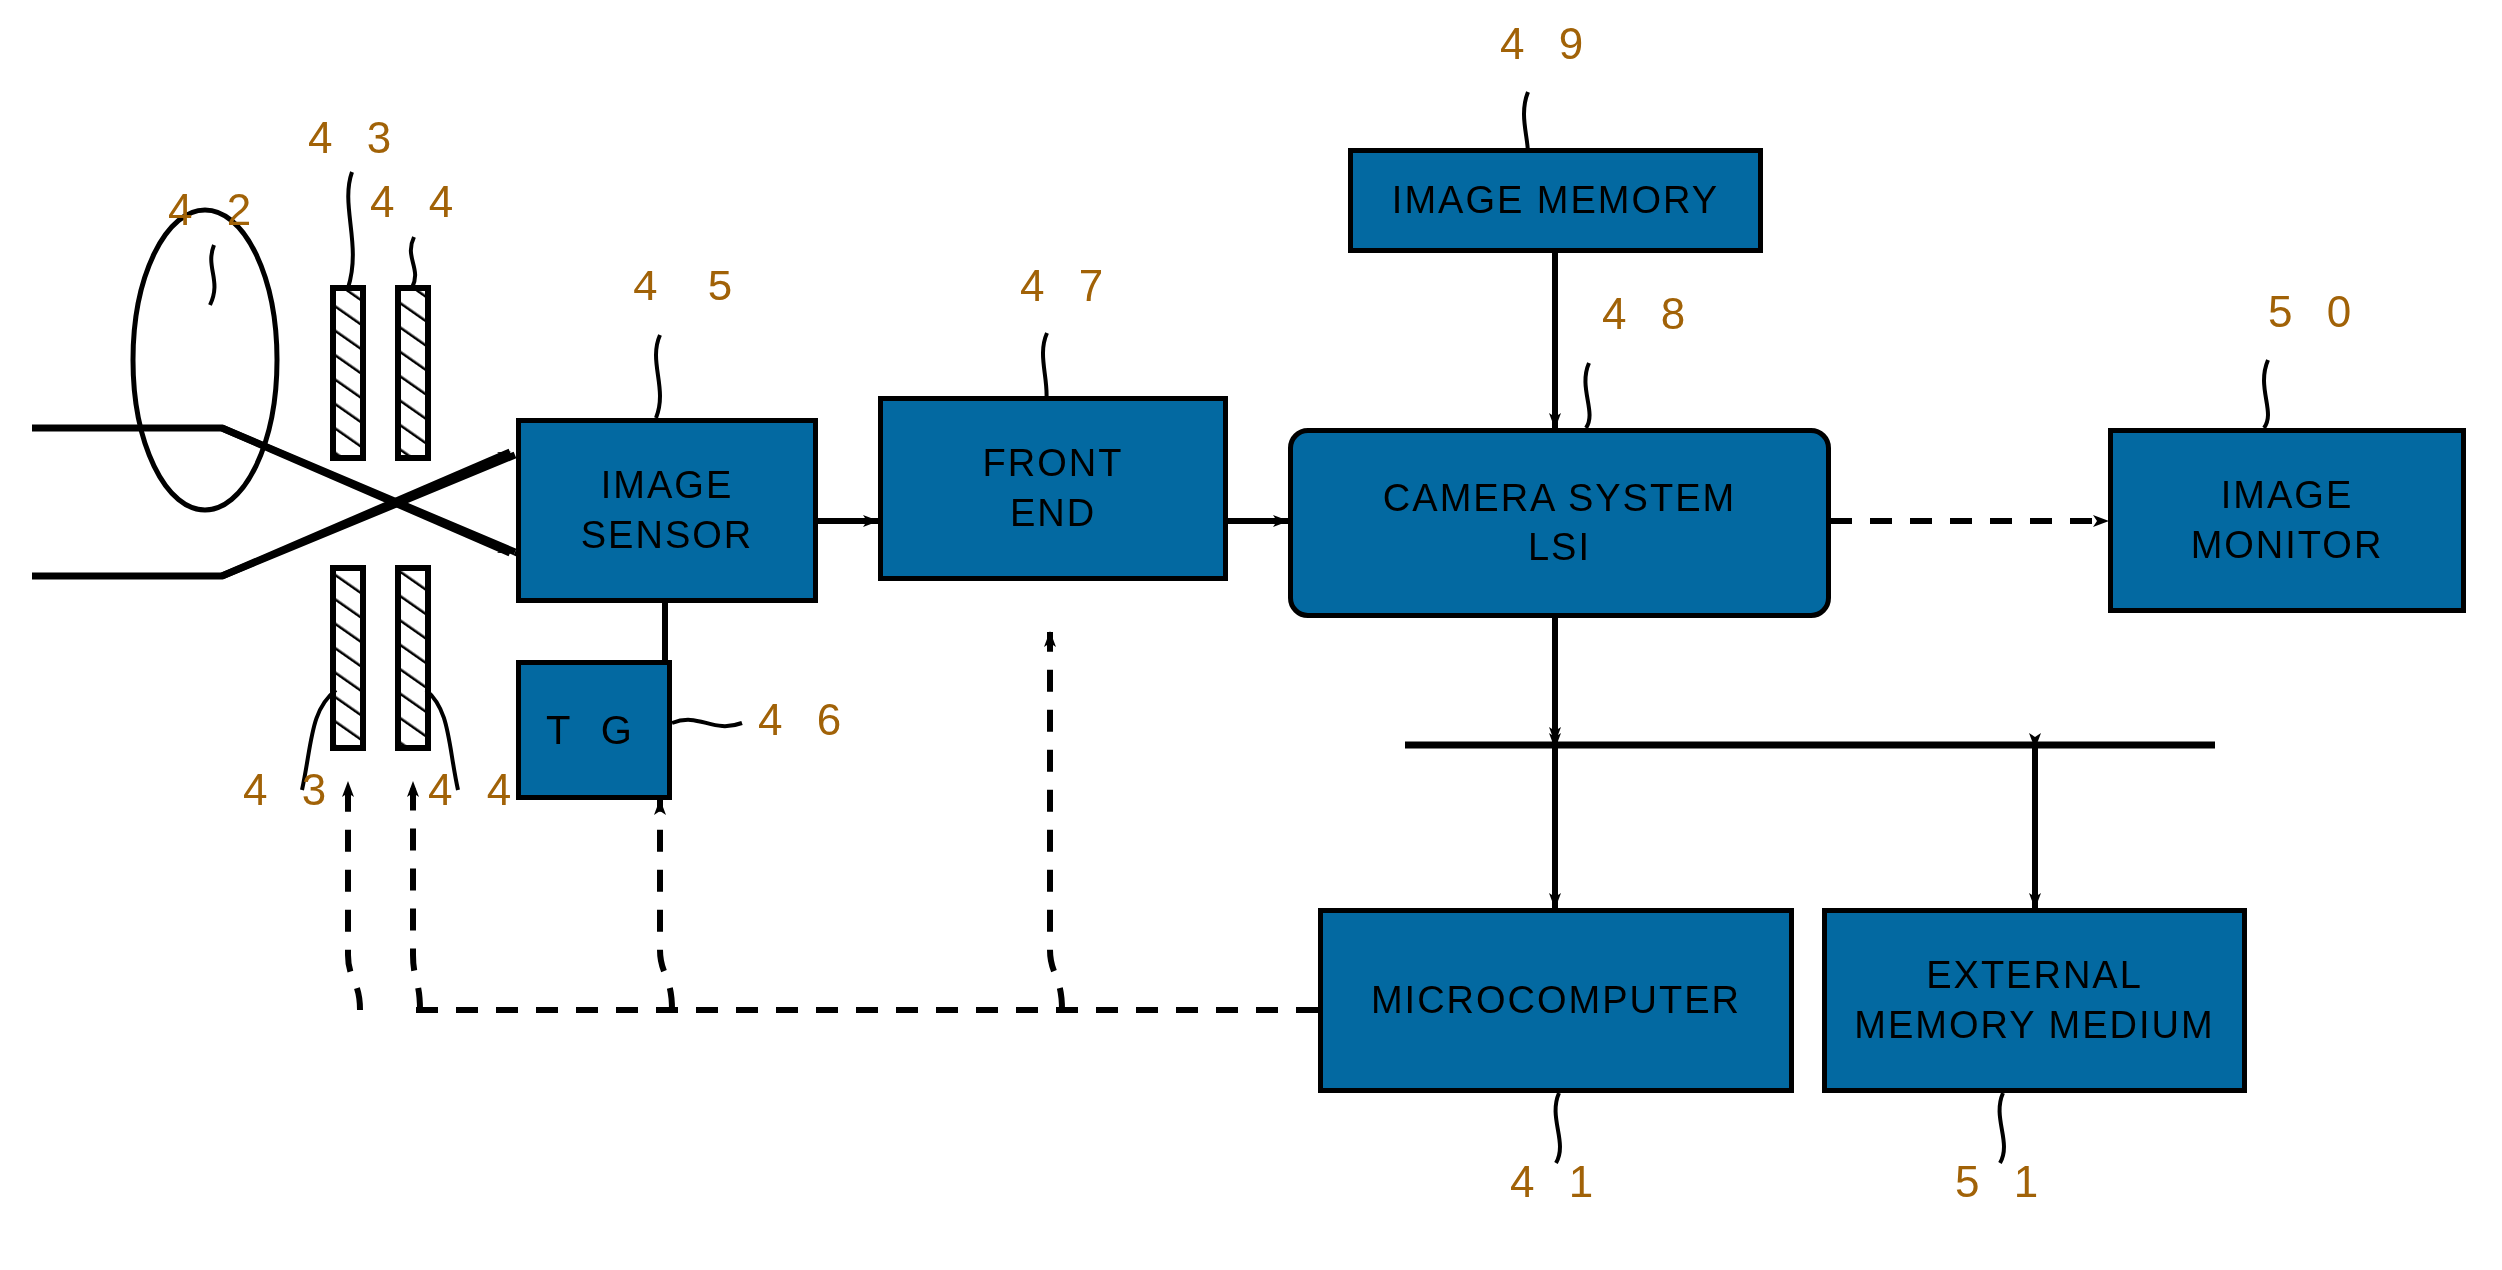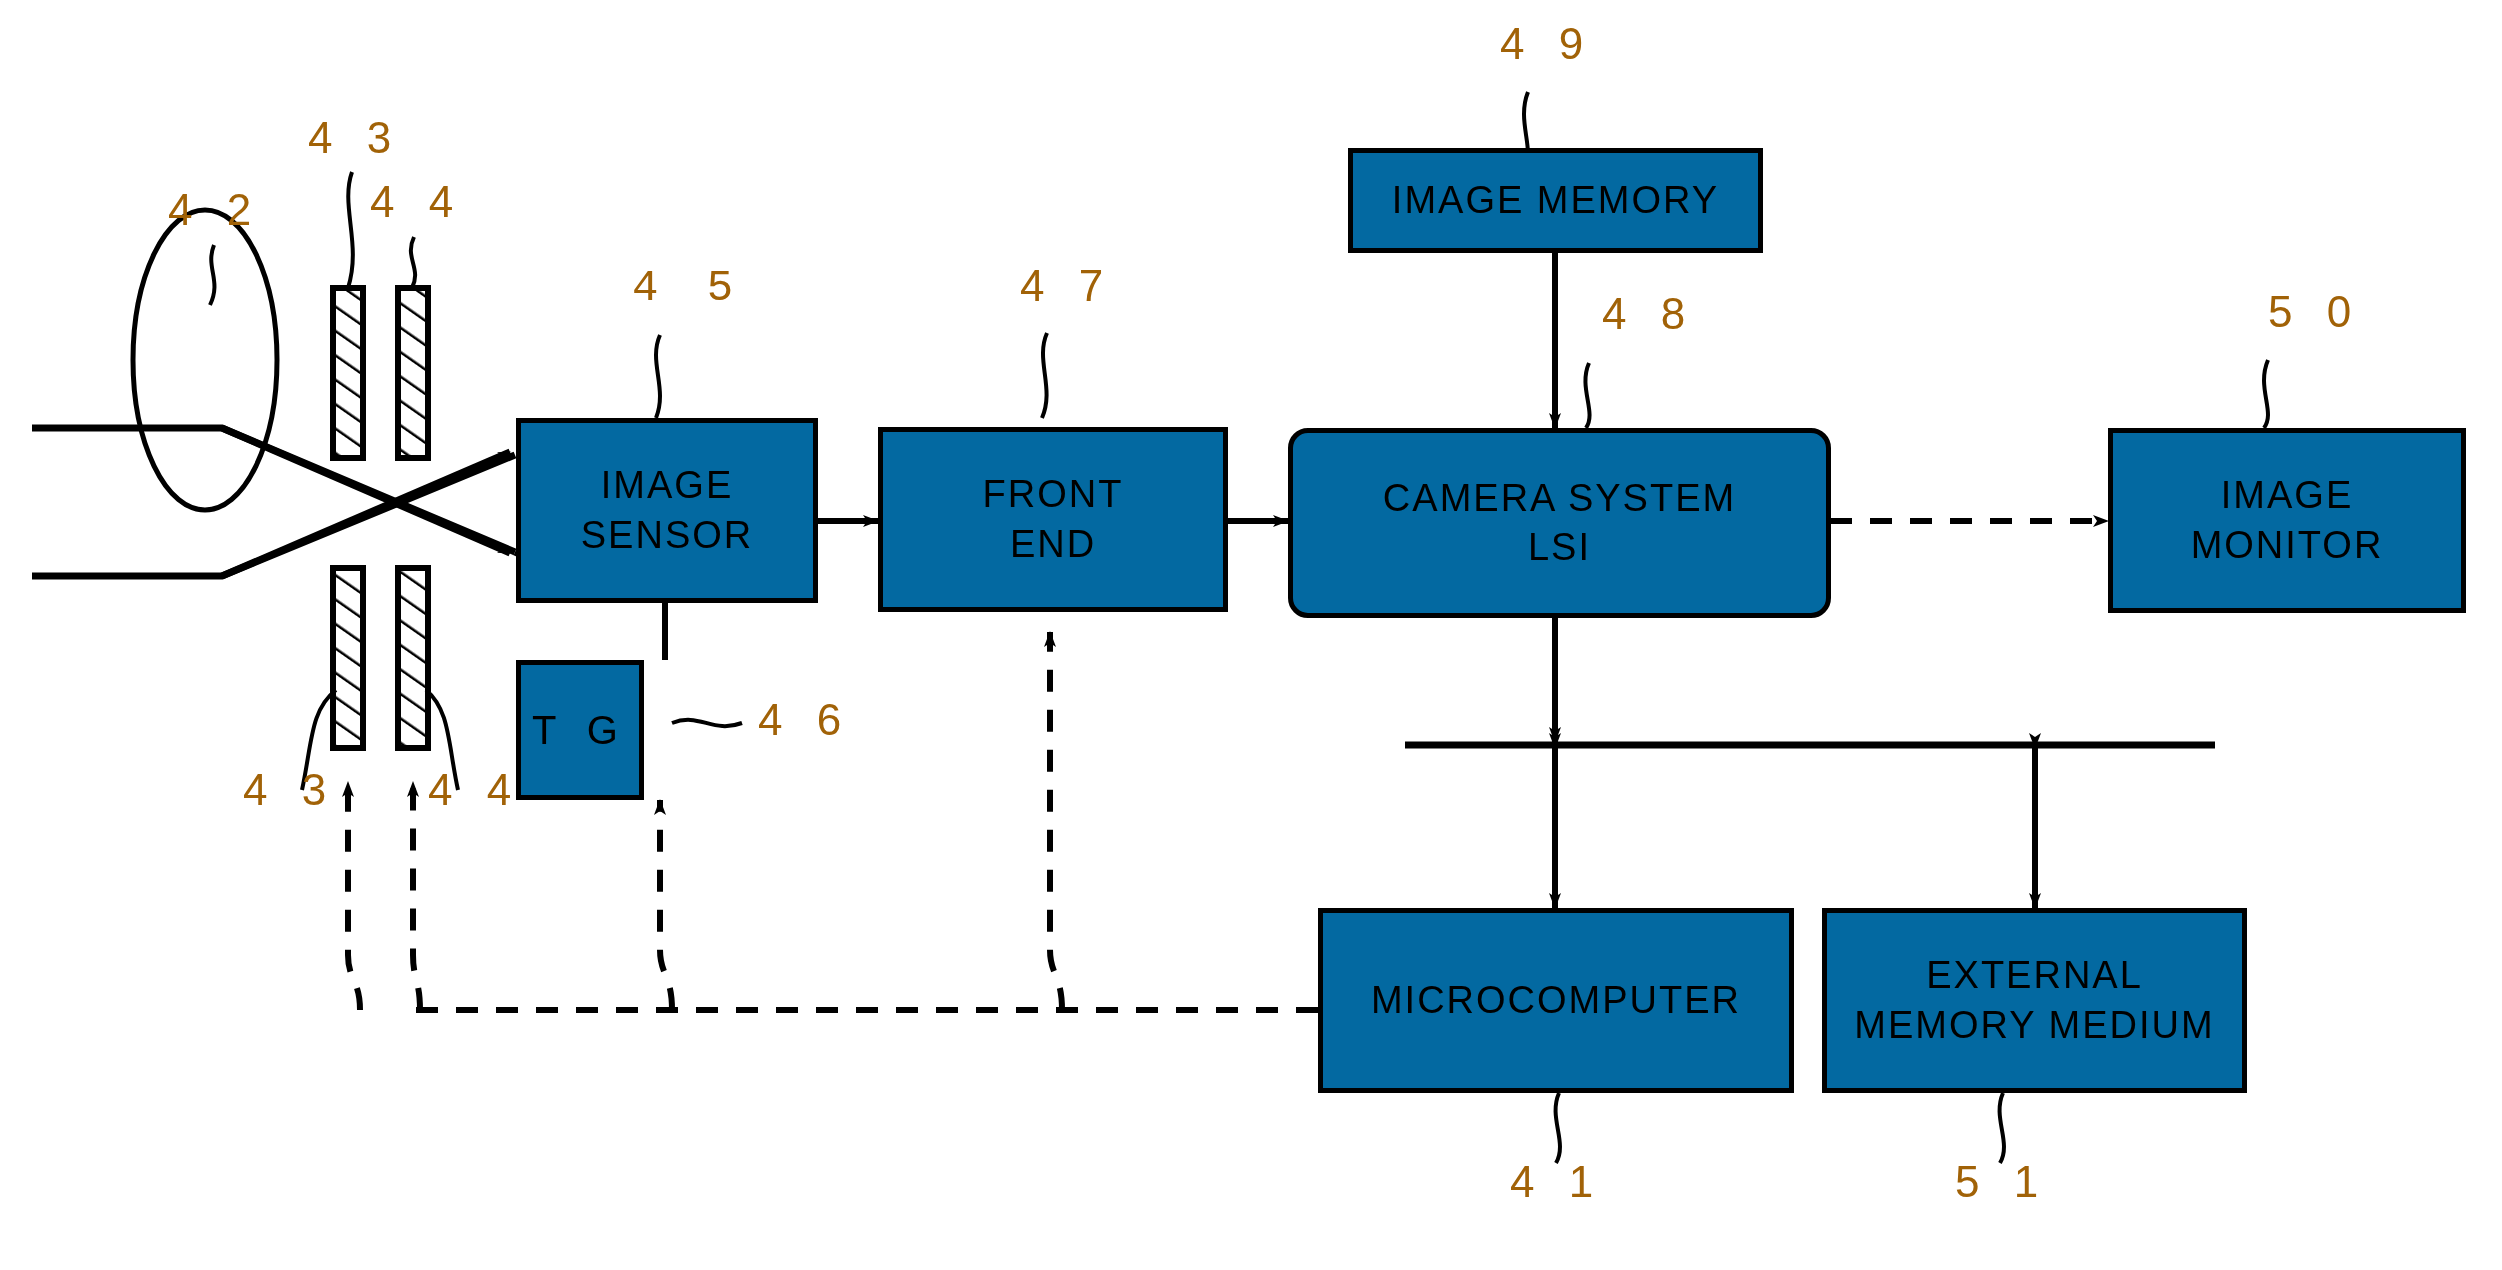--- a/index.html
+++ b/index.html
@@ -174,27 +174,27 @@
     <span class="ln">MONITOR</span>
   </div>
   <div class="ref" style="left:2268px; top:290px;">5 0</div>
 
   <div class="blk" style="left:516px; top:418px; width:302px; height:185px; font-size:38px;">
     <span class="ln">IMAGE</span>
     <span class="ln">SENSOR</span>
   </div>
   <div class="ref" style="left:632px; top:266px;font-family:Liberation Mono, monospace;">4 5</div>
 
-  <div class="blk" style="left:878px; top:427px; width:350px; height:185px; font-size:38px;">
+  <div class="blk" style="left:878px; top:396px; width:350px; height:185px; font-size:38px;">
     <span class="ln">FRONT</span>
     <span class="ln">END</span>
   </div>
   <div class="ref" style="left:1020px; top:264px;">4 7</div>
 
-  <div class="blk" style="left:516px; top:660px; width:128px; height:140px; font-size:40px; letter-spacing:10px;">
+  <div class="blk" style="left:516px; top:660px; width:156px; height:140px; font-size:40px; letter-spacing:10px;">
     <span class="ln">T G</span>
   </div>
   <div class="ref" style="left:758px; top:698px;">4 6</div>
 
   <div class="blk" style="left:1318px; top:908px; width:476px; height:185px; font-size:38px;">
     <span class="ln">MICROCOMPUTER</span>
   </div>
   <div class="ref" style="left:1510px; top:1160px;">4 1</div>
 
   <div class="blk" style="left:1822px; top:908px; width:425px; height:185px; font-size:38px;text-align:right;">

